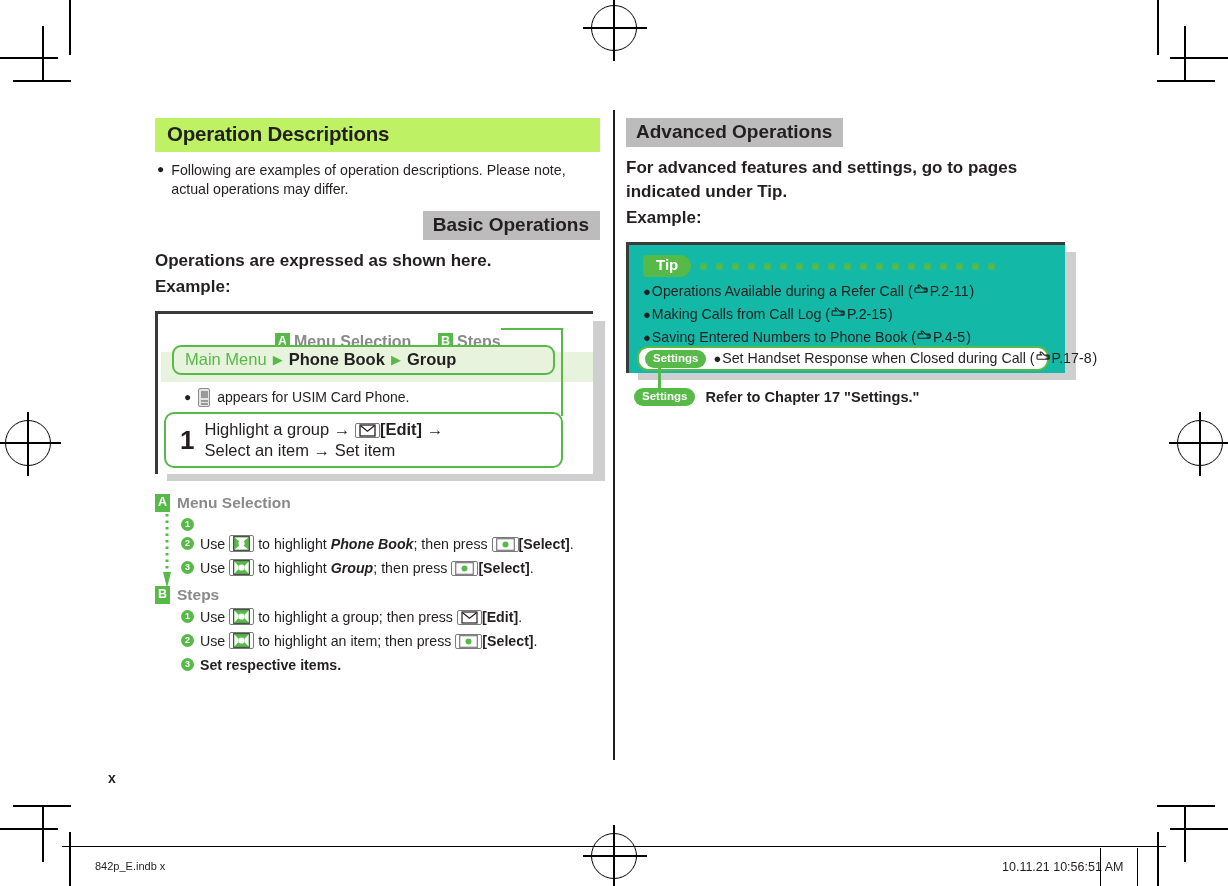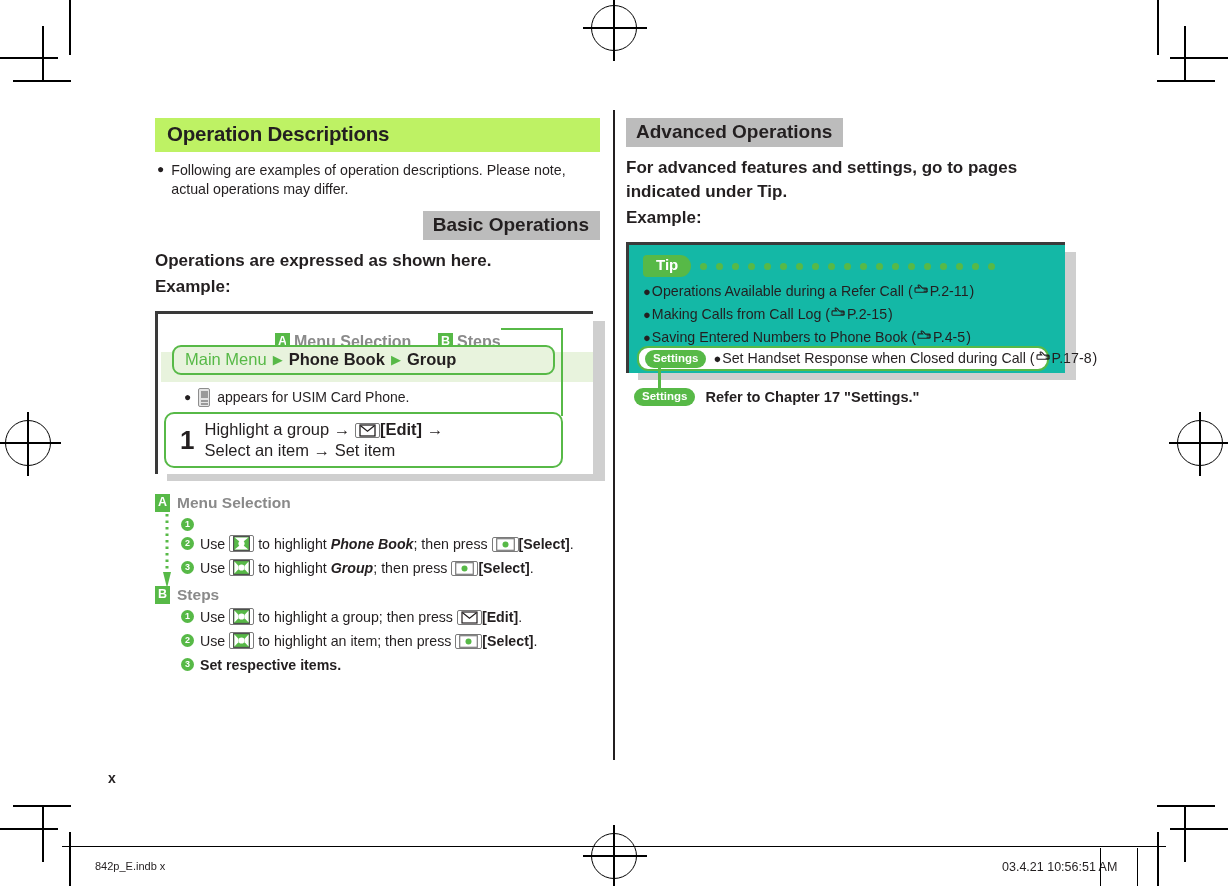--- a/index.html
+++ b/index.html
@@ -441,16 +441,16 @@
 
     <div class="legend-row">
       <span class="settings-badge">Settings</span>
       <span>Refer to Chapter 17 "Settings."</span>
     </div>
   </div>
 
   <div class="folio">x</div>
   <div class="footer-rule"></div>
   <div class="footer-left">842p_E.indb   x</div>
-  <div class="footer-right">03.4.21   10:56:51 AM</div>
+  <div class="footer-right">10.11.21   10:56:51 AM</div>
   <div class="footer-sep" style="left:1100px;"></div>
   <div class="footer-sep" style="left:1137px;"></div>
 </div>
 
 </body></html>

